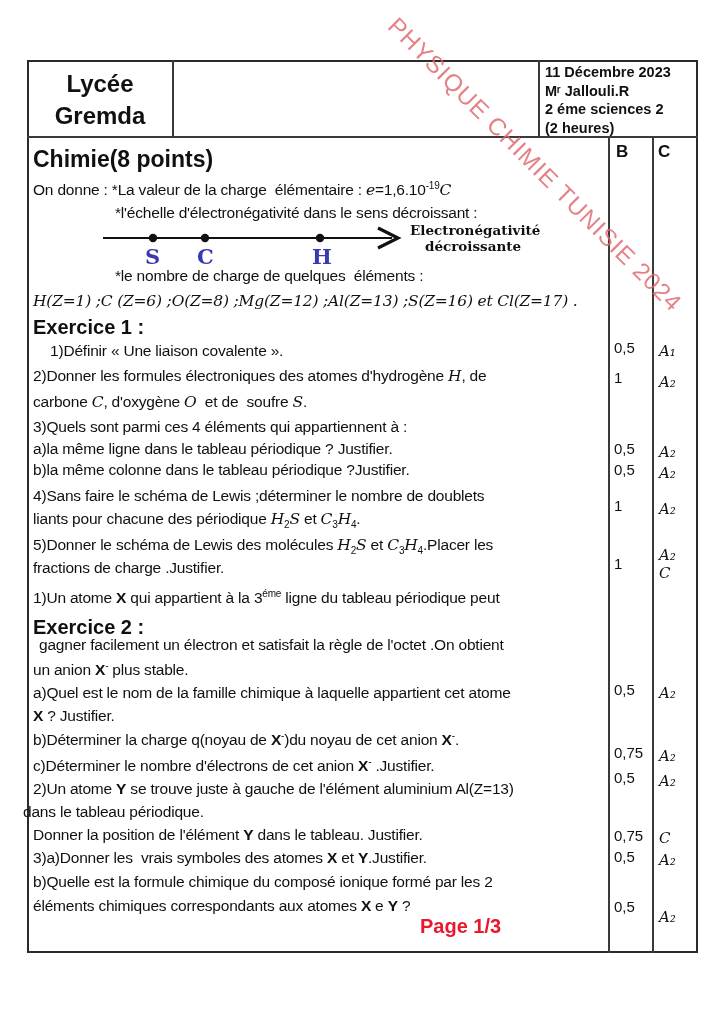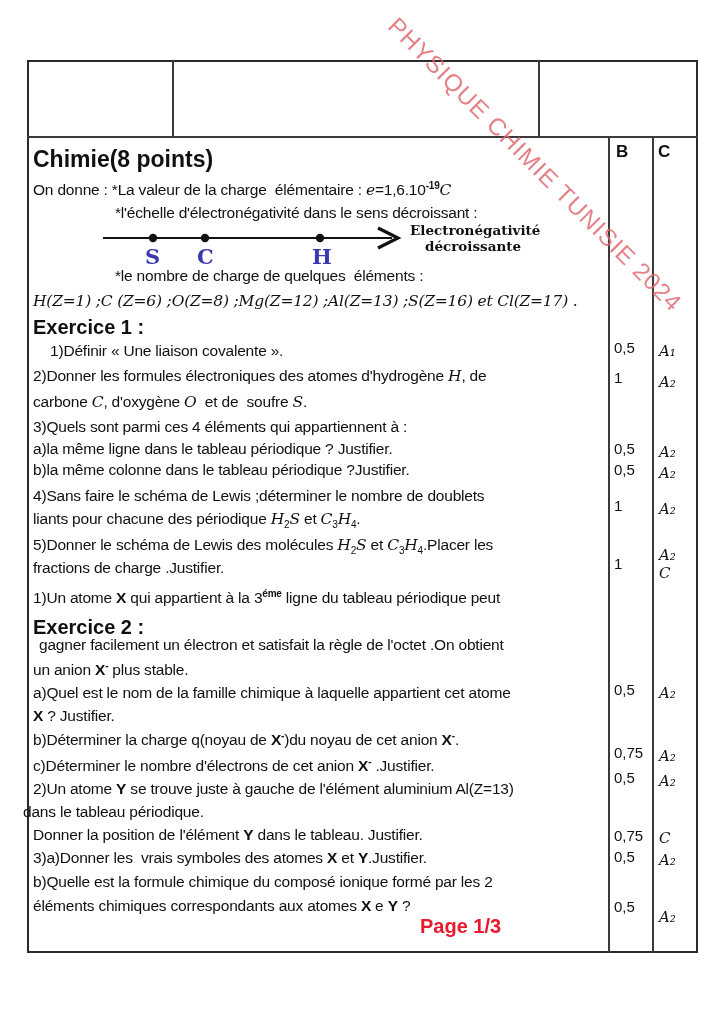--- a/index.html
+++ b/index.html
@@ -19,21 +19,21 @@
   #colhead-b{position:absolute;left:616px;top:142px;font-size:17px;font-weight:bold;}
   #colhead-c{position:absolute;left:658px;top:142px;font-size:17px;font-weight:bold;}
   
   .line{position:absolute;font-size:15.5px;letter-spacing:-0.2px;white-space:pre;color:#101010;}
   .line.h1{font-size:23px;font-weight:bold;letter-spacing:0;}
   .line.h2{font-size:20px;font-weight:bold;letter-spacing:0;}
   .r-n{}
   .r-b{font-weight:bold;}
   .r-i{font-family:"DejaVu Serif",serif;font-style:italic;font-size:15.5px;}
   .r-sub{font-size:10px;vertical-align:-4px;}
-  .r-sup{font-size:10px;vertical-align:6px;font-weight:bold;}
+  .r-sup{font-size:10px;vertical-align:6px;}
   
   .bmark{position:absolute;left:614px;font-size:15px;white-space:pre;}
   .cmark{position:absolute;left:659px;font-size:15px;font-family:"DejaVu Serif",serif;
          font-style:italic;}
   
   #page-label{position:absolute;left:420px;top:915px;color:#e8192c;font-size:20px;
               font-weight:bold;}
   
   #watermark{position:absolute;left:402px;top:12px;font-size:24px;letter-spacing:1px;
              color:#e0656d;opacity:0.82;transform:rotate(45deg);transform-origin:0 0;
@@ -46,20 +46,28 @@
 
   <div id="outer-box"></div>
 
   <div class="vline" style="left:172px;top:60px;width:2px;height:78px;"></div>
   <div class="vline" style="left:538px;top:60px;width:2px;height:78px;"></div>
   <div class="hline" style="left:27px;top:136px;width:671px;height:2px;"></div>
 
   <div class="vline" style="left:608px;top:138px;width:2px;height:815px;"></div>
   <div class="vline" style="left:652px;top:138px;width:2px;height:815px;"></div>
 
+  <div id="school-cell">Lycée
+Gremda</div>
+  <div id="info-cell">
+      <div>11 Décembre 2023</div>
+      <div>Mʳ Jallouli.R</div>
+      <div>2 éme sciences 2</div>
+      <div>(2 heures)</div>
+    </div>
 
   <div id="colhead-b">B</div>
   <div id="colhead-c">C</div>
 
   <svg id="diagram" style="position:absolute;left:95px;top:220px;" width="460" height="50" viewBox="0 0 460 50">
     <line x1="8" y1="18" x2="297" y2="18" stroke="#111" stroke-width="2.2"></line>
     <polyline points="283,8 303,18 283,28" fill="none" stroke="#111" stroke-width="3.2"></polyline>
     <circle cx="58" cy="18" r="4.2" fill="#111"></circle>
     <circle cx="110" cy="18" r="4.2" fill="#111"></circle>
     <circle cx="225" cy="18" r="4.2" fill="#111"></circle>

